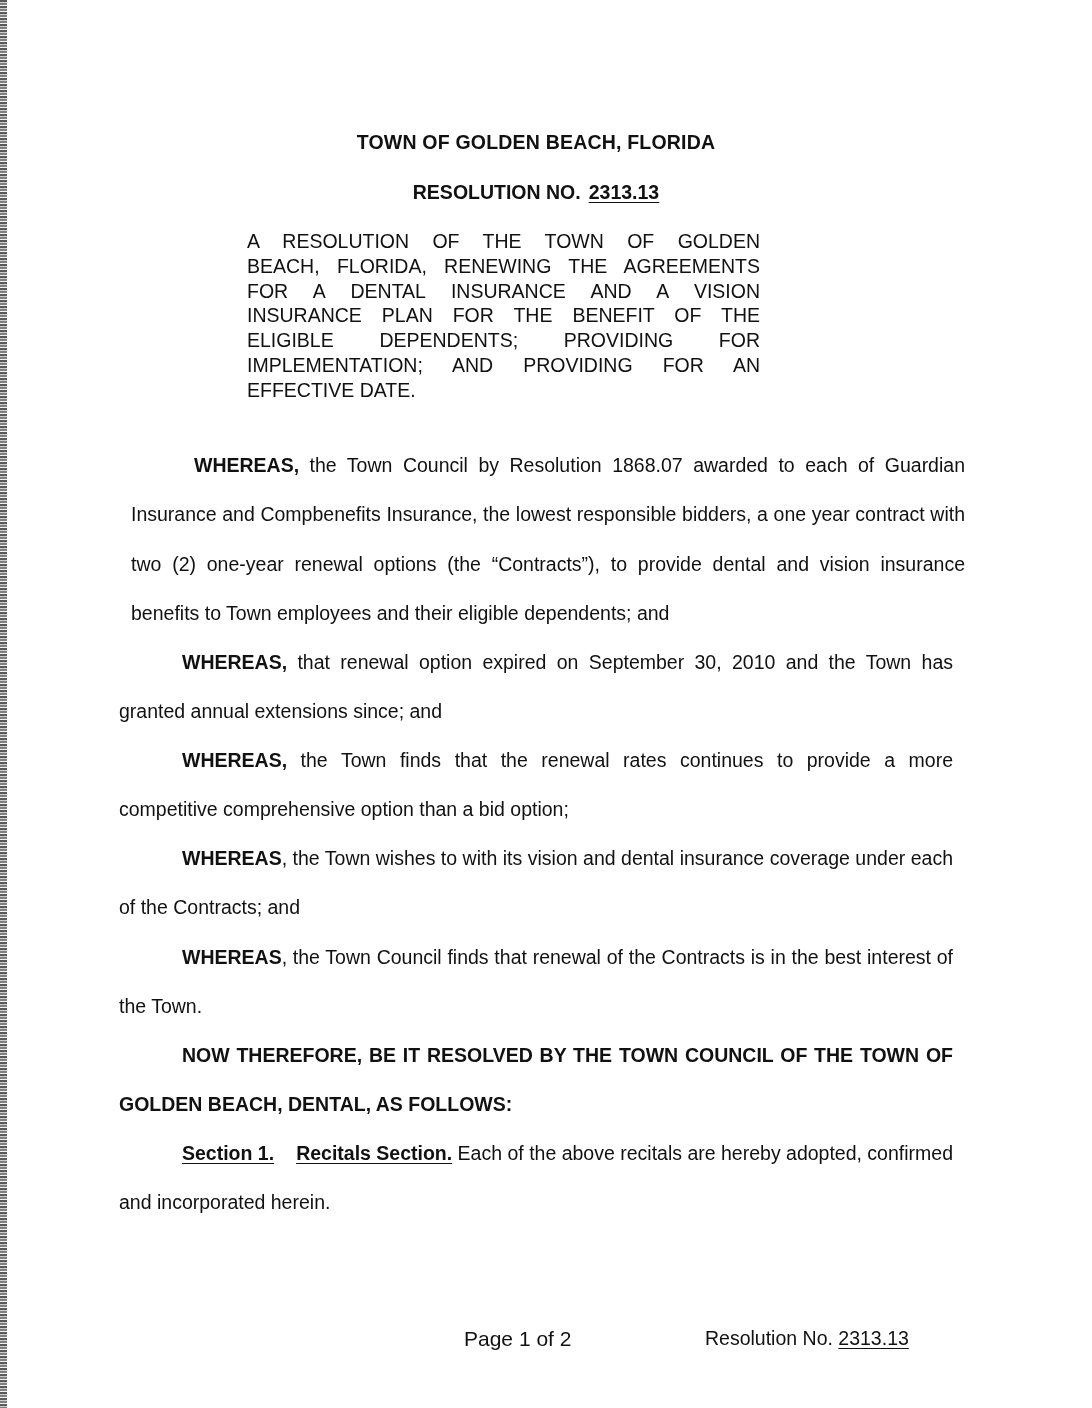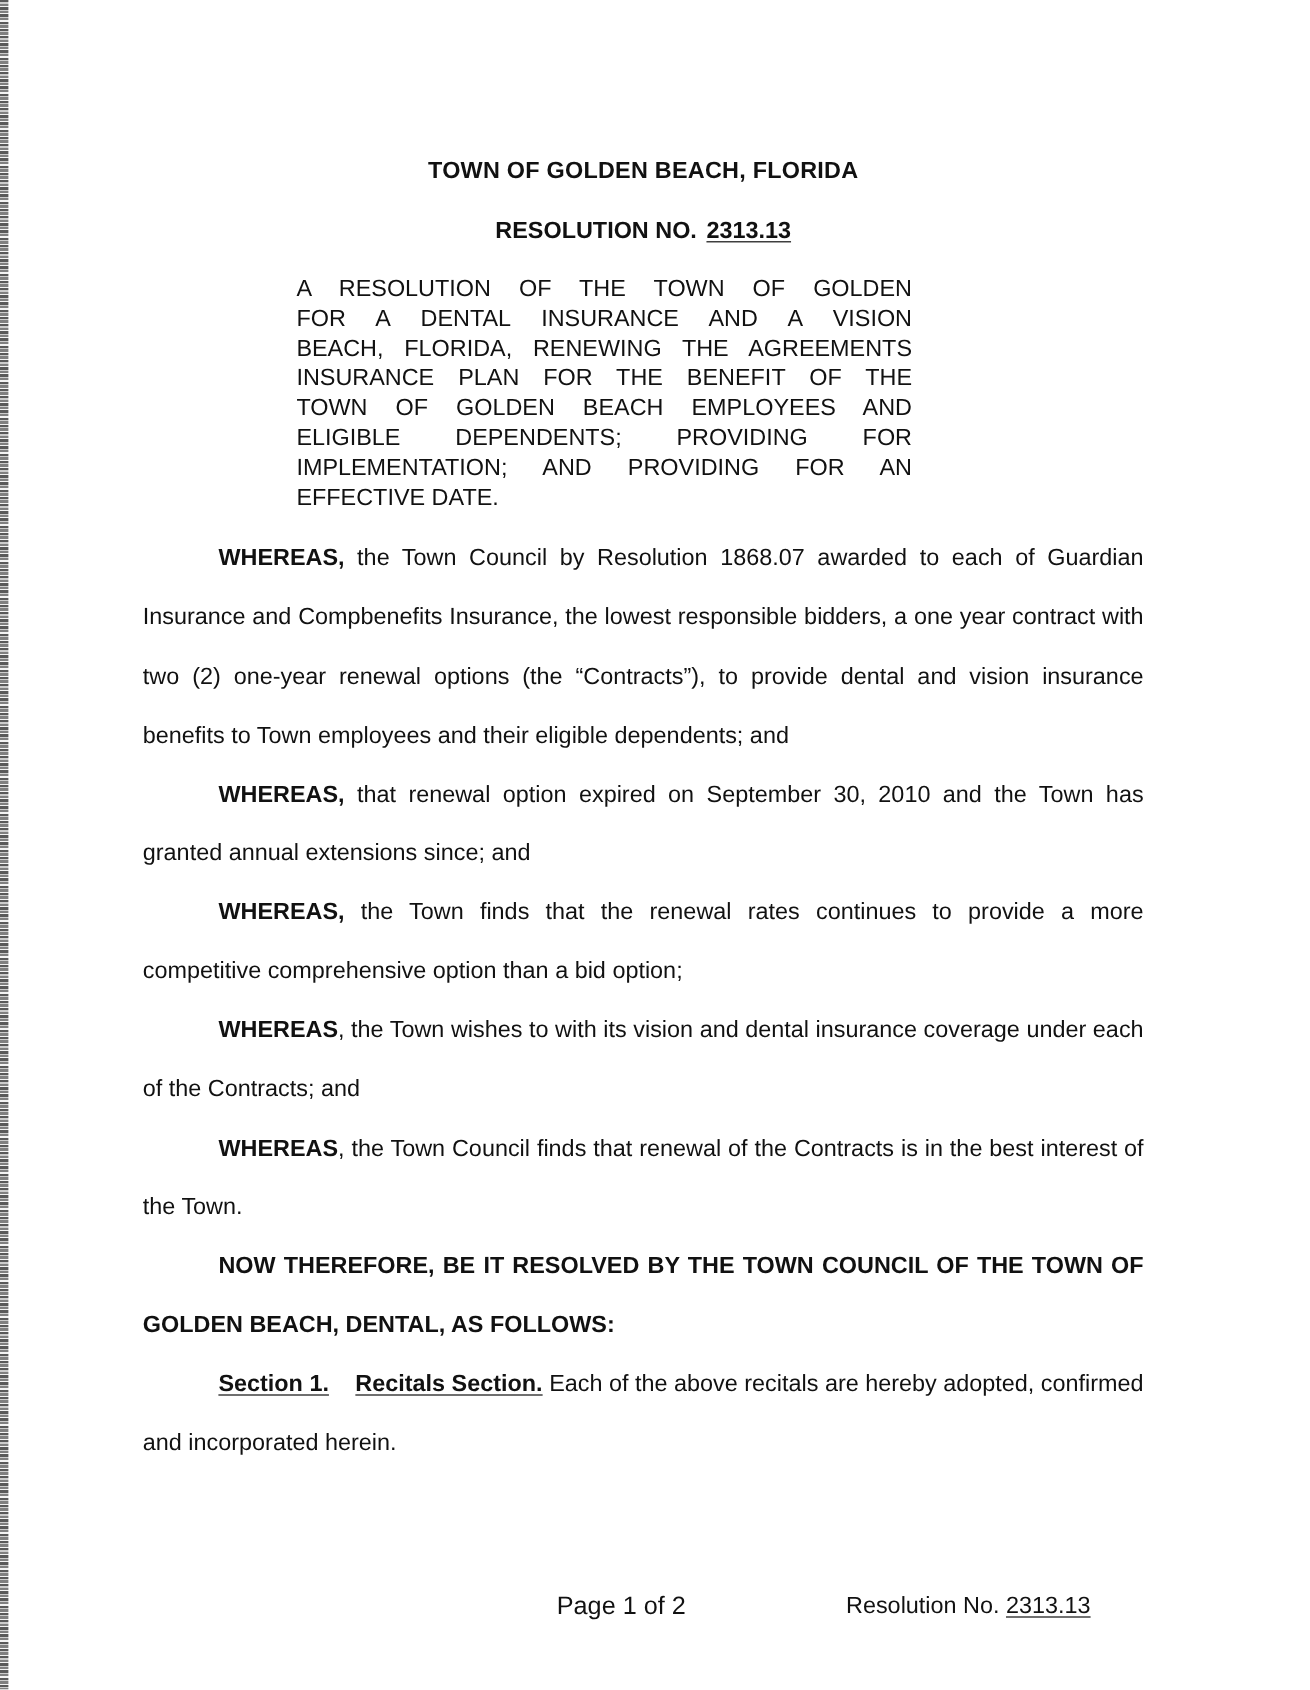--- a/index.html
+++ b/index.html
@@ -71,21 +71,21 @@
       line-height: 49.3px;
       text-align: justify;
     }
     .para {
       margin: 0;
       text-indent: 63px;
     }
     .para .lead {
       font-weight: bold;
     }
-    .p1 { top: 441px; }
+    .p1 { top: 441px; margin-left: 12px; }
     .p2 { top: 638px; }
     .p3 { top: 736px; }
     .p4 { top: 834px; }
     .p5 { top: 933px; }
     .p6 { top: 1031px; font-weight: bold; }
     .p7 { top: 1129px; }
     .u {
       text-decoration: underline;
       text-underline-offset: 3px;
       font-weight: bold;
@@ -114,24 +114,23 @@
 <div class="scan-edge"></div>
 
 <div class="header-title">TOWN OF GOLDEN BEACH, FLORIDA</div>
 
 <div class="resolution-no">
   <span>RESOLUTION NO.</span><span class="num">2313.13</span>
 </div>
 
 <div class="caption">
   <div>A RESOLUTION OF THE TOWN OF GOLDEN</div>
+  <div>BEACH, FLORIDA, RENEWING THE AGREEMENTS</div>
   <div>FOR A DENTAL INSURANCE AND A VISION</div>
-  <div>BEACH, FLORIDA, RENEWING THE AGREEMENTS</div>
   <div>INSURANCE PLAN FOR THE BENEFIT OF THE</div>
-  <div>TOWN OF GOLDEN BEACH EMPLOYEES AND</div>
   <div>ELIGIBLE DEPENDENTS; PROVIDING FOR</div>
   <div>IMPLEMENTATION; AND PROVIDING FOR AN</div>
   <div class="last">EFFECTIVE DATE.</div>
 </div>
 
 <div class="body-text p1">
   <p class="para"><span class="lead">WHEREAS,</span><span> the Town Council by Resolution 1868.07 awarded to each of Guardian Insurance and Compbenefits Insurance, the lowest responsible bidders, a one year contract with two (2) one-year renewal options (the “Contracts”), to provide dental and vision insurance benefits to Town employees and their eligible dependents; and</span></p>
 </div>
 
 <div class="body-text p2">

